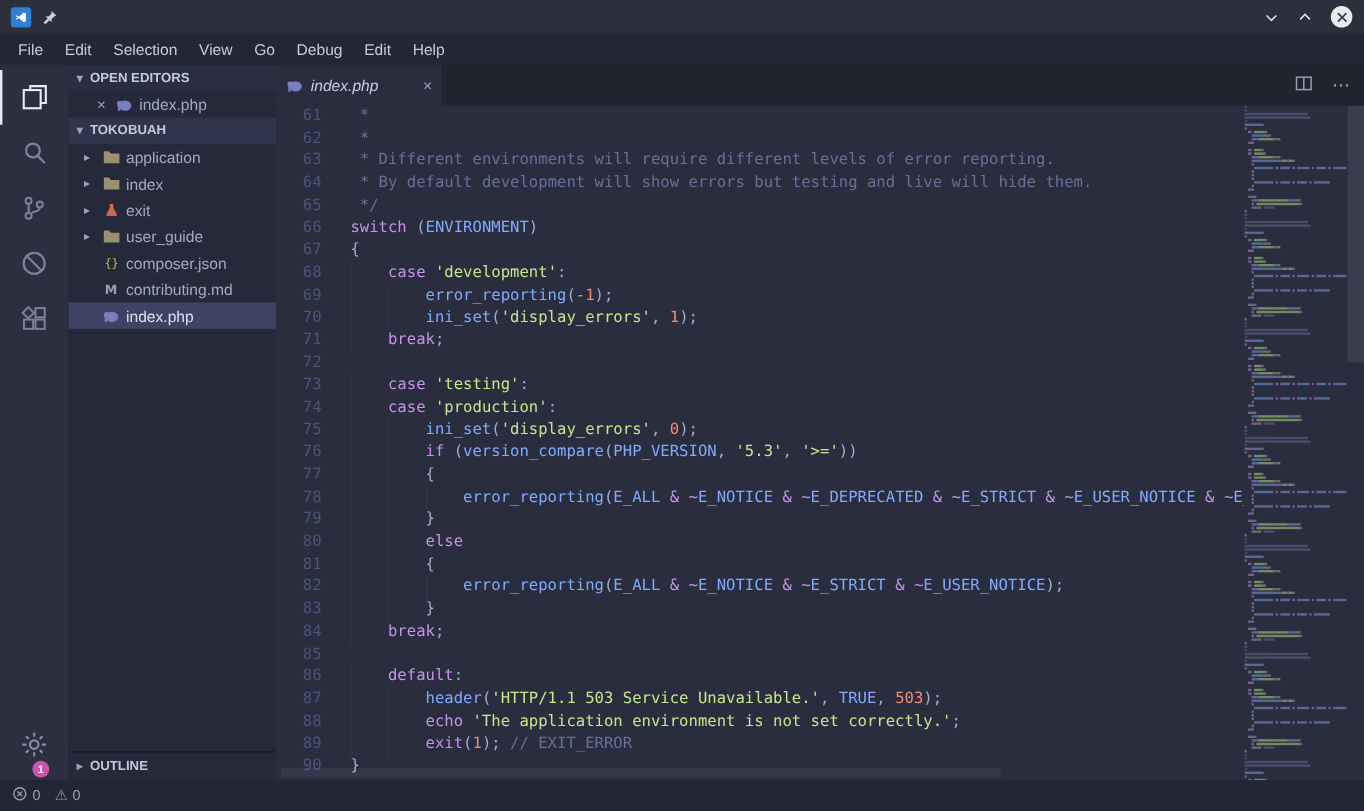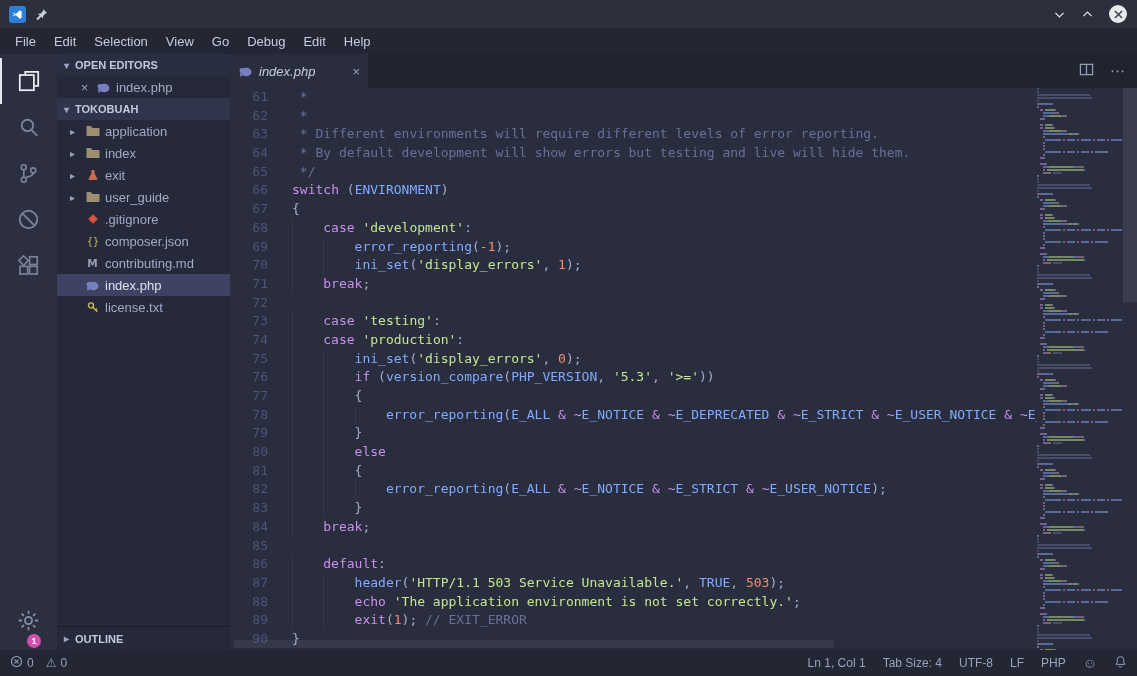--- a/index.html
+++ b/index.html
@@ -254,29 +254,20 @@
             <svg width="14" height="12" viewBox="0 0 14 12">
               <path d="M0.5 1h4.3l1.6 2h7.1v8H0.5z" fill="#9b8f72"></path>
             </svg>
           </span>
           <span class="fname">user_guide</span>
         </div>
         <div class="row">
           <span class="twisty"></span>
           <span class="ficon">
             <svg width="12" height="12" viewBox="0 0 12 12">
-              <rect x="2.6" y="2.6" width="6.8" height="6.8" transform="rotate(45 6 6)" fill="#de5141"></rect>
-            </svg>
-          </span>
-          <span class="fname">.gitignore</span>
-        </div>
-        <div class="row">
-          <span class="twisty"></span>
-          <span class="ficon">
-            <svg width="12" height="12" viewBox="0 0 12 12">
               <text x="6" y="9.5" font-size="10" text-anchor="middle" fill="#c9b858" font-family="DejaVu Sans Mono, monospace">{}</text>
             </svg>
           </span>
           <span class="fname">composer.json</span>
         </div>
         <div class="row">
           <span class="twisty"></span>
           <span class="ficon">
             <svg width="13" height="12" viewBox="0 0 13 12">
               <text x="6.5" y="10" font-size="10.5" text-anchor="middle" fill="#98a0b8" font-family="DejaVu Sans, sans-serif" font-weight="bold">M</text>
@@ -287,30 +278,20 @@
         <div class="row selected">
           <span class="twisty"></span>
           <span class="ficon">
             <svg width="13" height="11" viewBox="0 0 13 11">
               <ellipse cx="7.2" cy="6" rx="5.3" ry="4.3" fill="#777fc0"></ellipse>
               <circle cx="2.9" cy="4.4" r="2.4" fill="#777fc0"></circle>
               <rect x="1.2" y="6.4" width="2" height="4" fill="#777fc0"></rect>
             </svg>
           </span>
           <span class="fname">index.php</span>
-        </div>
-        <div class="row">
-          <span class="twisty"></span>
-          <span class="ficon">
-            <svg width="12" height="12" viewBox="0 0 12 12" fill="none" stroke="#c9b858" stroke-width="1.4">
-              <circle cx="4" cy="4.4" r="2.5"></circle>
-              <path d="M6 6.4l4.4 4.4M8.5 8.9l1.4-1.4"></path>
-            </svg>
-          </span>
-          <span class="fname">license.txt</span>
         </div>
       </div>
 
     <div class="outline">
       <span class="twisty">▸</span>
       <span>OUTLINE</span>
     </div>
   </div>
 
   <div class="editor-area">
@@ -1579,25 +1560,13 @@
             <path d="M4.9 4.9l4.2 4.2M9.1 4.9L4.9 9.1"></path>
           </svg>
       </span>
       <span>0</span>
     </div>
     <div class="sb-group">
       <span class="warn-glyph">⚠</span>
       <span>0</span>
     </div>
   </div>
-  <div class="sb-right" id="status-right-items">
-      <div class="status-item">Ln 1, Col 1</div>
-      <div class="status-item">Tab Size: 4</div>
-      <div class="status-item">UTF-8</div>
-      <div class="status-item">LF</div>
-      <div class="status-item">PHP</div>
-      <span class="smiley">☺</span>
-      <span><svg width="13" height="13" viewBox="0 0 16 16" fill="none" stroke="currentColor" stroke-width="1.2">
-          <path d="M8 2a4 4 0 0 1 4 4v3l1.5 2.5h-11L4 9V6a4 4 0 0 1 4-4z"></path>
-          <path d="M6.5 13.5a1.5 1.5 0 0 0 3 0"></path>
-        </svg></span>
-    </div>
 </div>
 
 </body></html>

